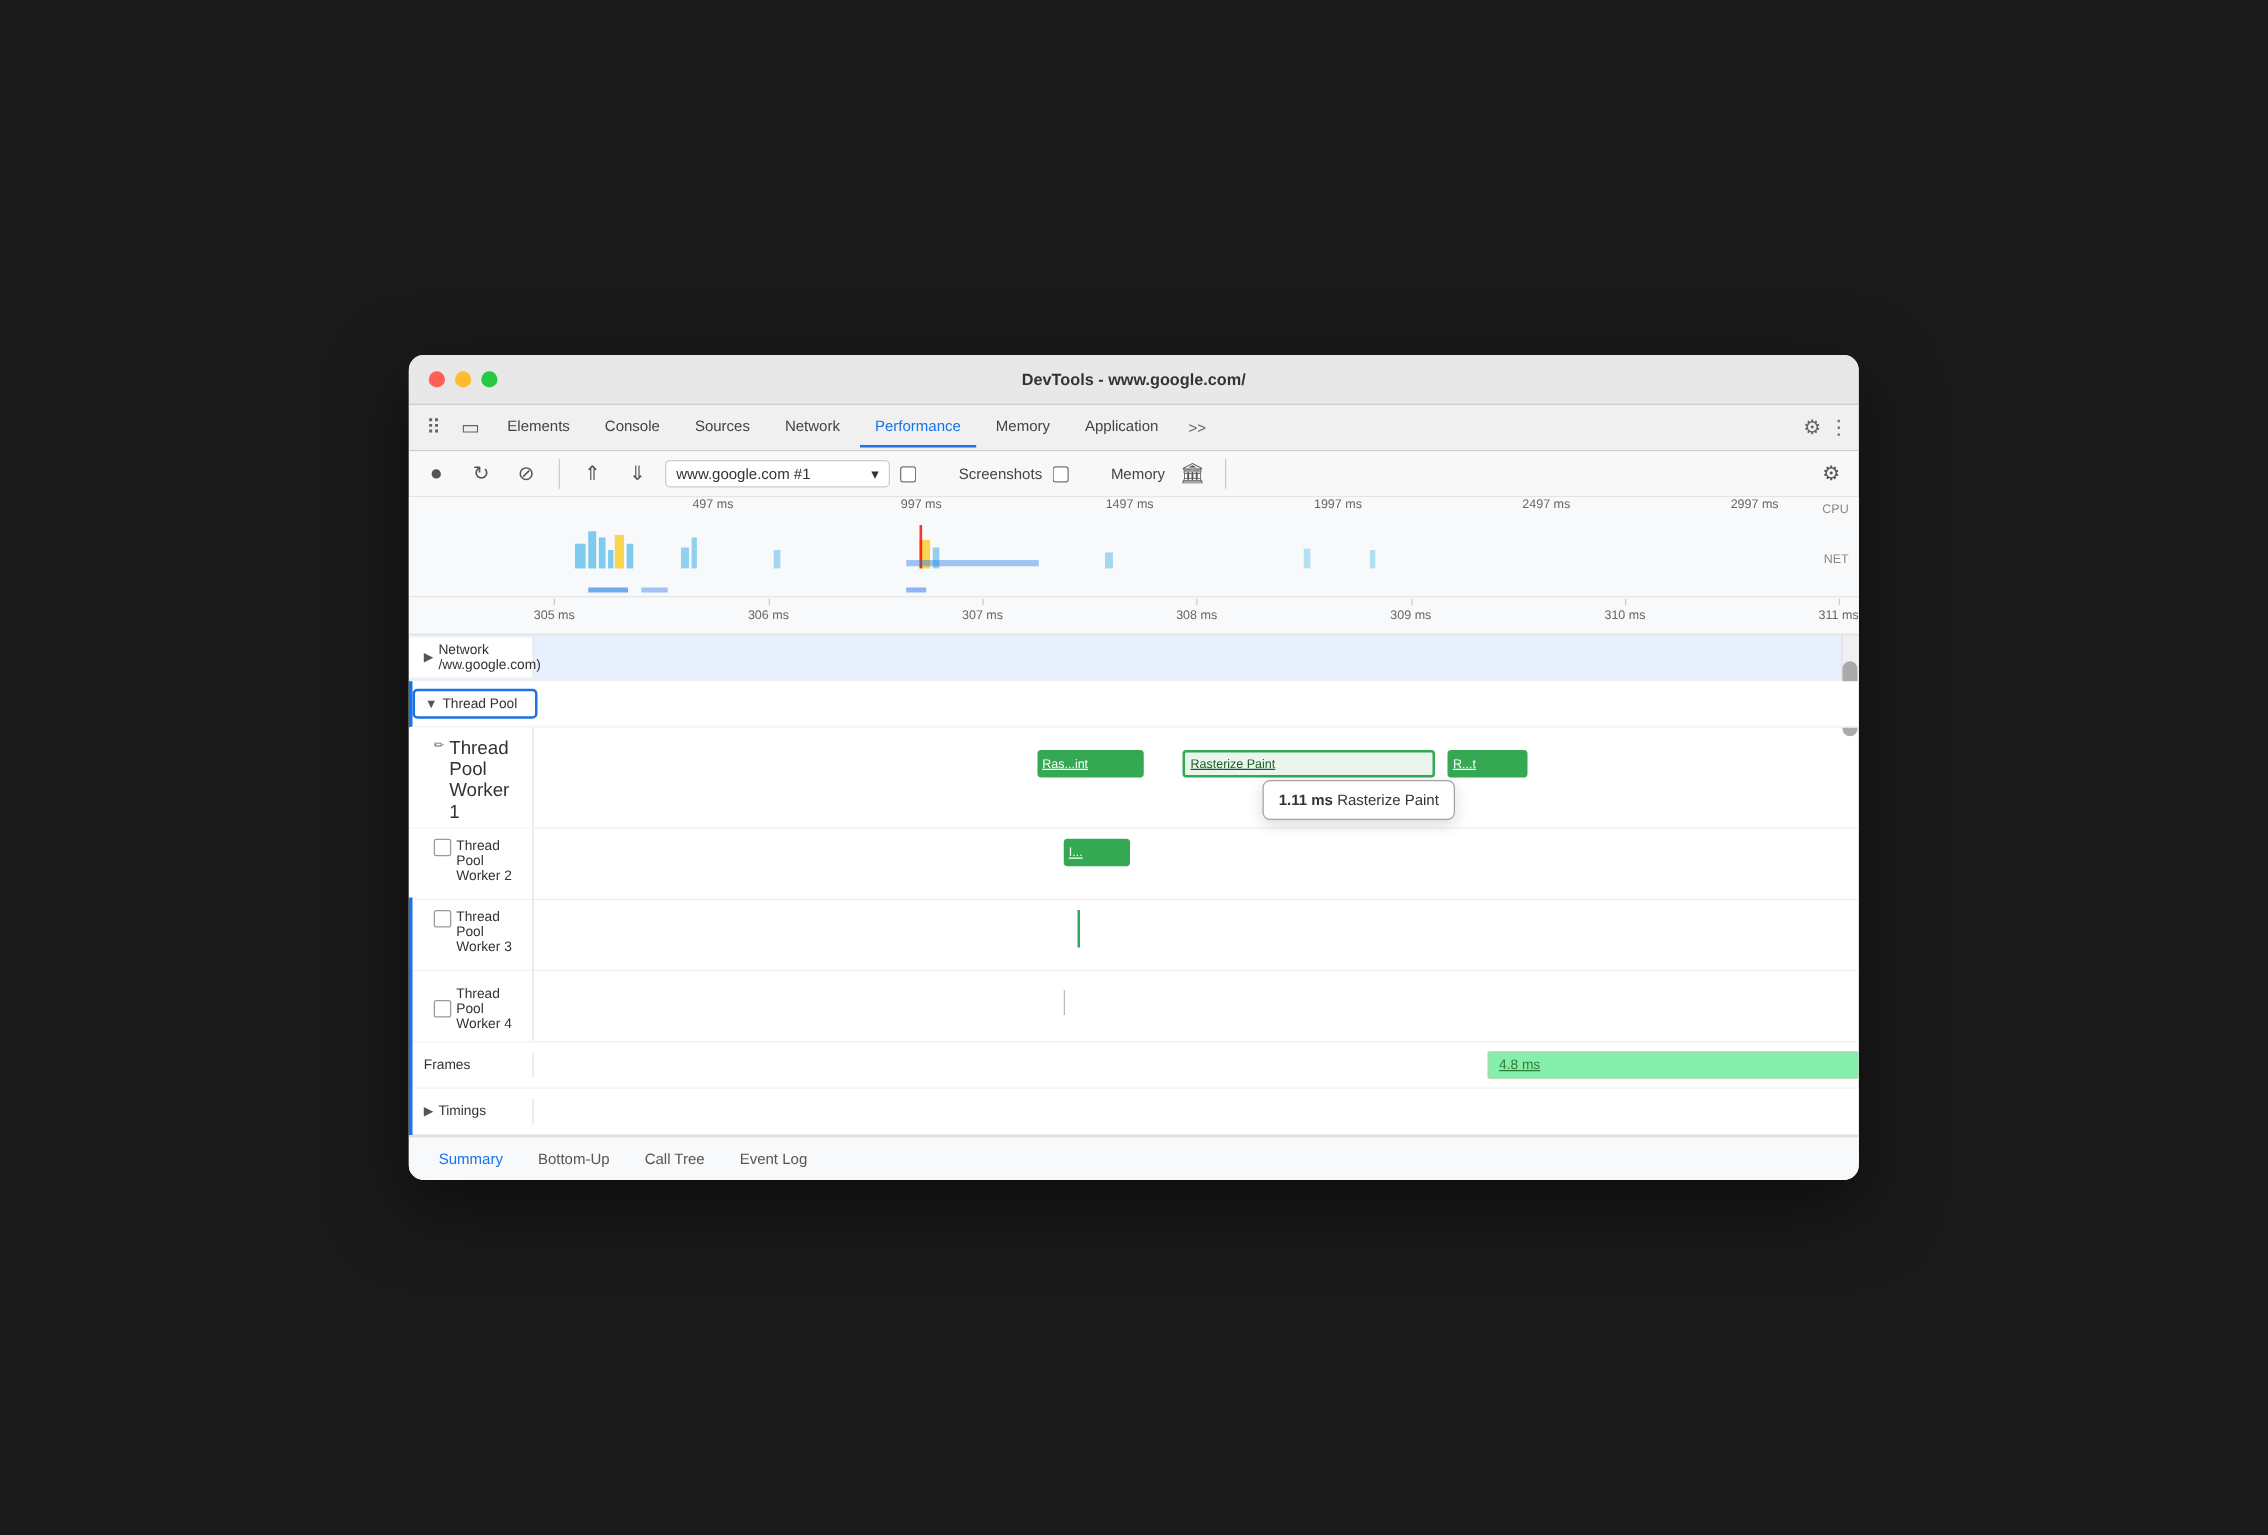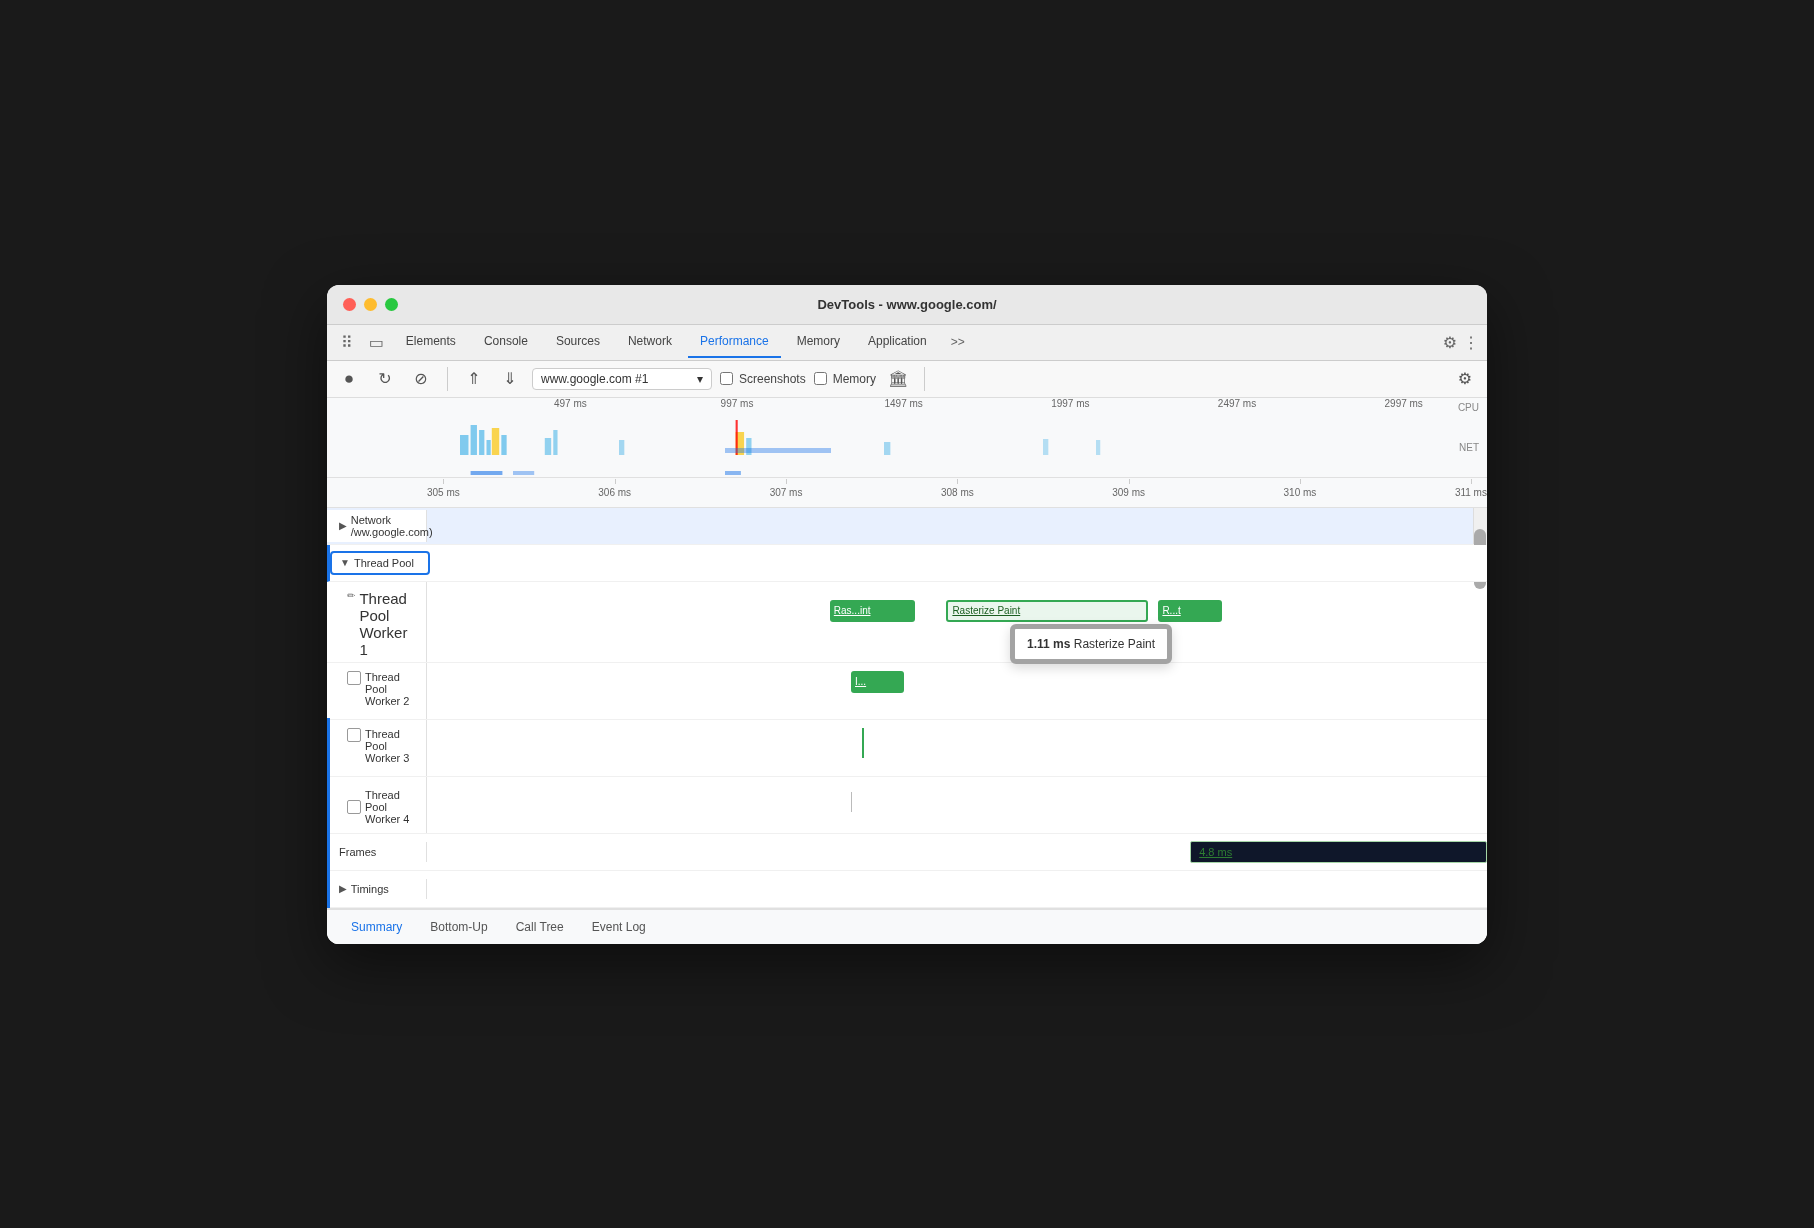--- a/index.html
+++ b/index.html
@@ -125,20 +125,21 @@
       display: flex;
       align-items: center;
       gap: 6px;
       font-size: 12px;
       color: #444;
     }
     .checkbox-group label {
       display: flex;
       align-items: center;
       gap: 4px;
+      margin-left: 28px;
     }
     .toolbar-right {
       margin-left: auto;
     }
     .perf-area {
       background: white;
       position: relative;
     }
     .timeline-overview {
       height: 80px;
@@ -285,21 +286,21 @@
       color: #34a853;
     }
     .chip-frame {
       background: #d4edda;
       color: #333;
       font-size: 11px;
     }
     .tooltip {
       position: absolute;
       background: white;
-      border: 5px solid #a3a3a3;
+      border: 1px solid #a3a3a3;
       border-radius: 6px;
       padding: 8px 12px;
       font-size: 12px;
       color: #333;
       box-shadow: 0 4px 12px rgba(0,0,0,0.15);
       white-space: nowrap;
       z-index: 10;
     }
     .tooltip-time {
       font-weight: 600;
@@ -560,21 +561,21 @@
           <div style="position:absolute;left:40%;top:15px;width:1px;height:20px;background:#bbb;"></div>
         </div>
       </div>
 
       <div class="track-row" style="min-height:36px;text-align:right;">
         <div class="track-label">
           <span>Frames</span>
         </div>
         <div class="track-content" style="position:relative;">
 
-          <div class="task-chip chip-frame frames-bar" style="right:0;left:72%;top:7px;height:22px;border-radius:2px;border:1px solid #a5d6a7;background:#0f172a;color:#2e7d32;font-size:11px;padding:0 8px;">
+          <div class="task-chip chip-frame frames-bar" style="right:0;left:72%;top:7px;height:22px;border-radius:2px;border:1px solid #a5d6a7;background:#86efac;color:#2e7d32;font-size:11px;padding:0 8px;">
             <span>4.8 ms</span>
           </div>
         </div>
       </div>
 
       <div class="track-row timings-row" style="min-height:36px;">
         <div class="track-label">
           <span class="chevron-right">▶</span>
           <span>Timings</span>
         </div>

